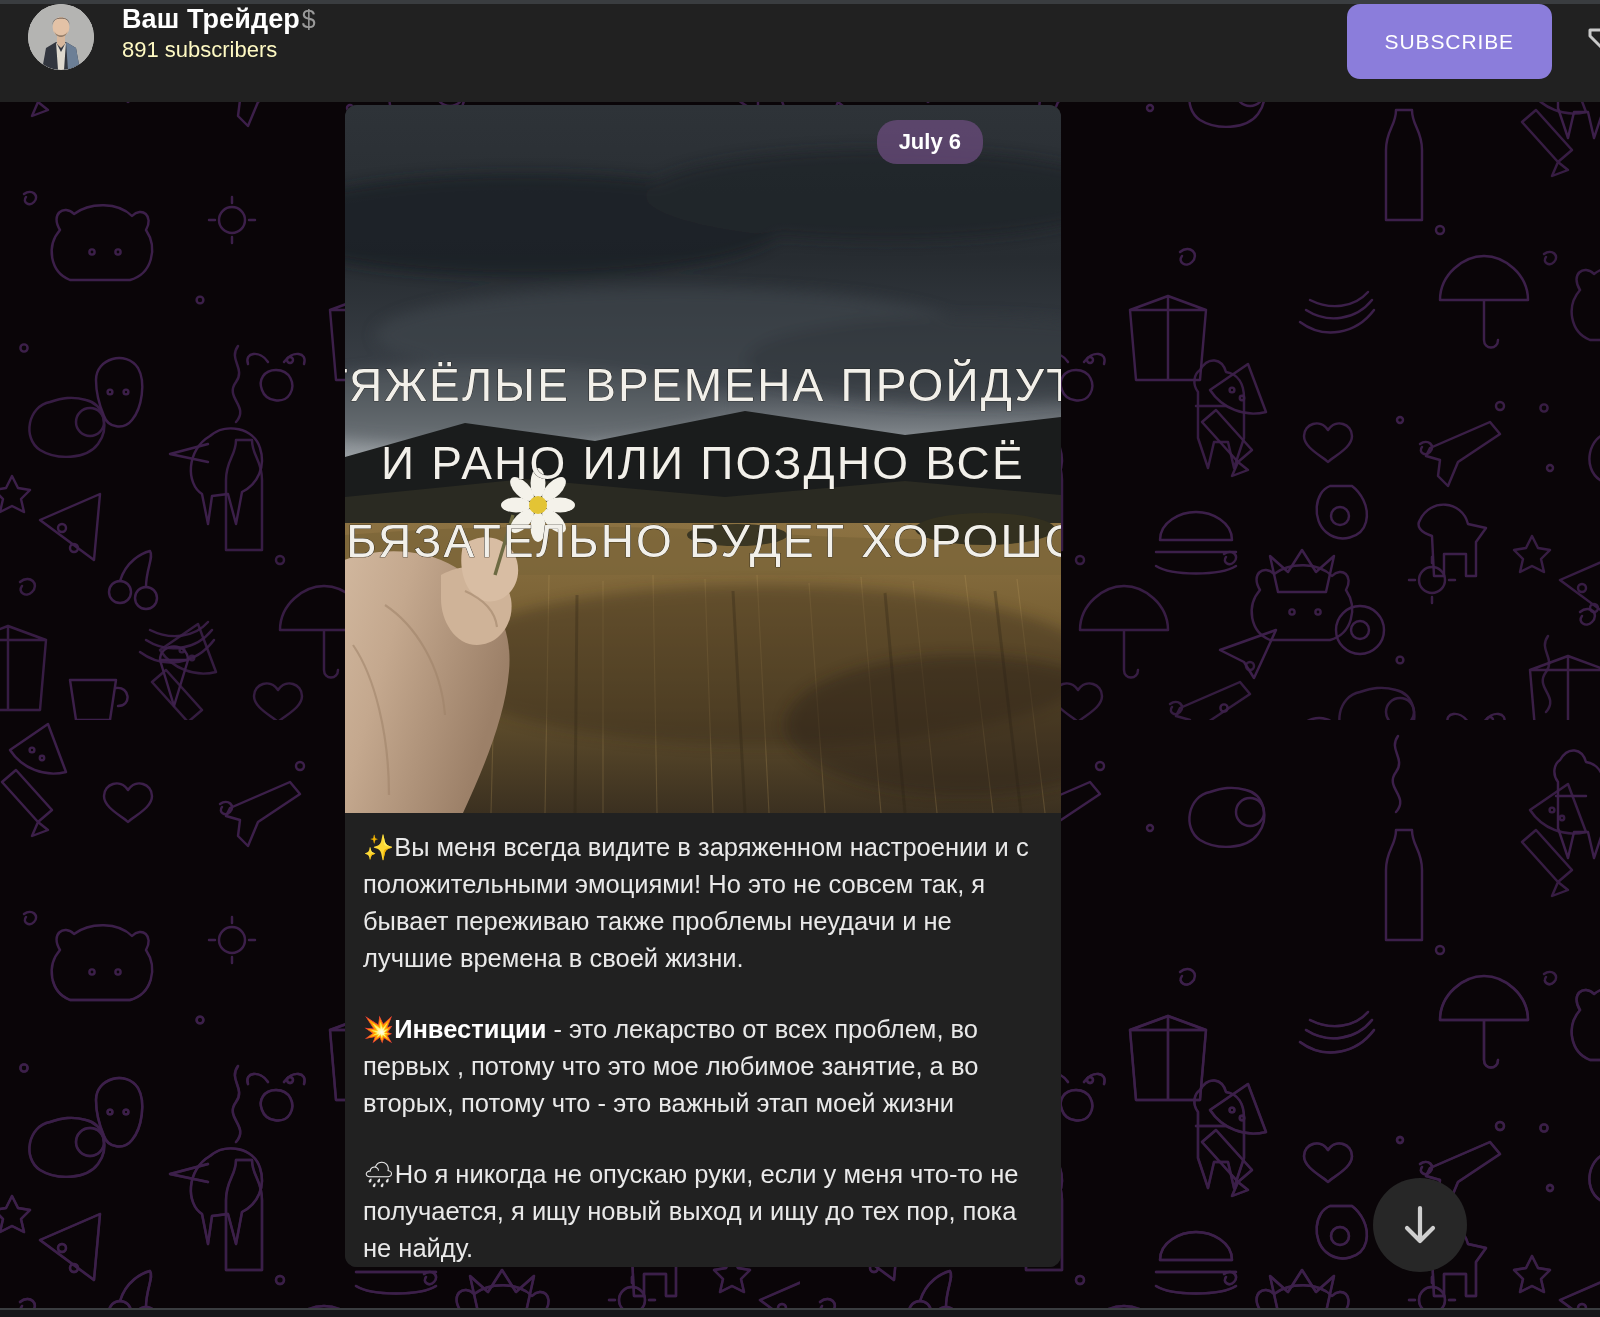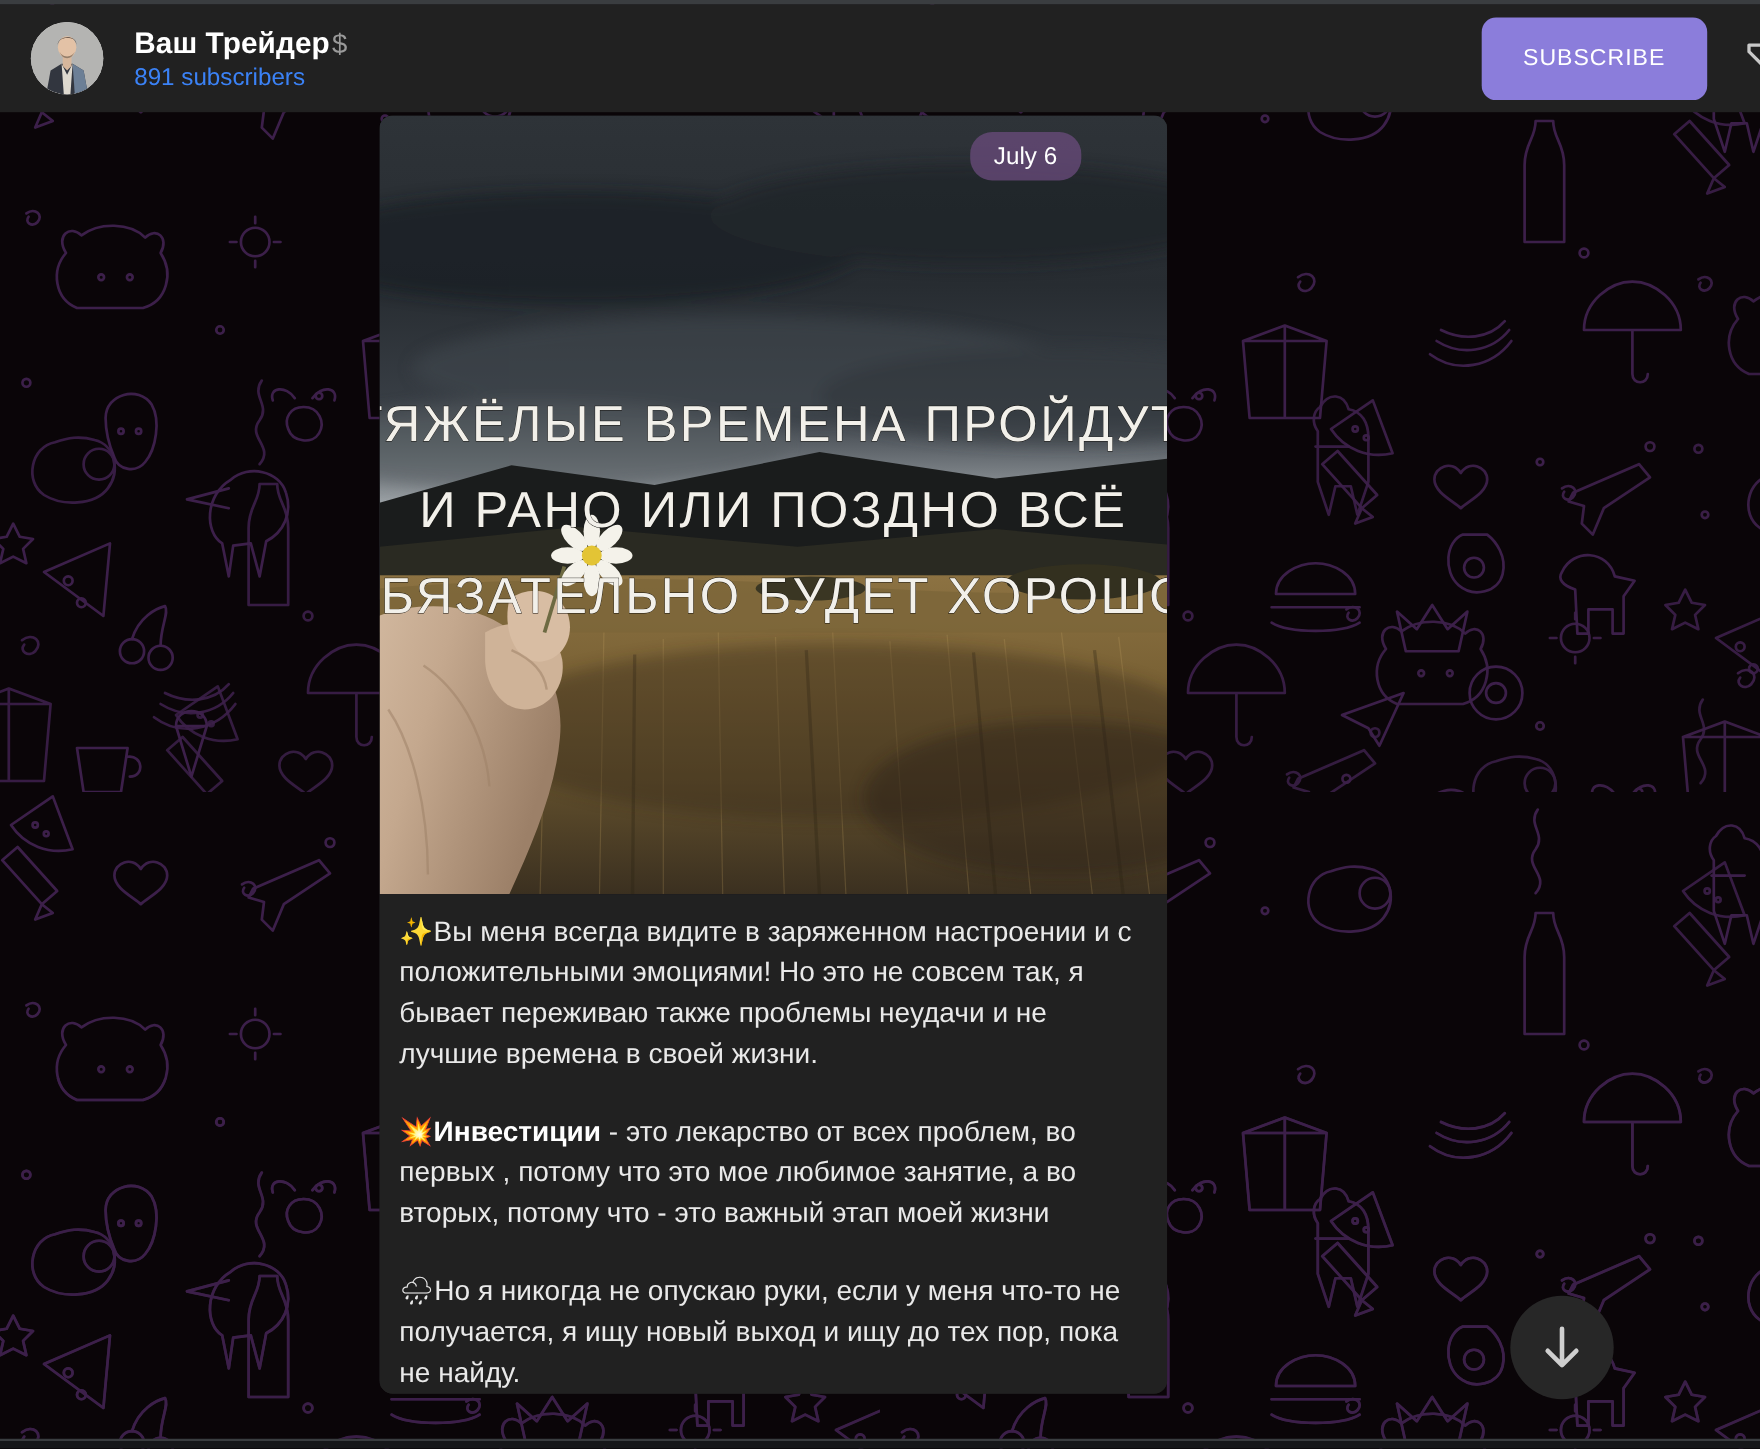--- a/index.html
+++ b/index.html
@@ -38,21 +38,21 @@
     z-index: 40;
   }
 
   
   #header {
     position: absolute;
     top: 4px; left: 0;
     width: 1600px; height: 98px;
     background: #212121;
     display: flex;
-    align-items: center;
+    align-items: flex-start;
     z-index: 30;
   }
 
   #avatar {
     width: 66px; height: 66px;
     border-radius: 50%;
     margin-left: 28px;
     overflow: hidden;
     flex: 0 0 auto;
     position: relative;
@@ -78,21 +78,21 @@
     color: #ffffff;
     letter-spacing: 0.1px;
   }
   #title-emoji {
     font-size: 25px;
     color: #9a9a9a;
     line-height: 1;
   }
   #subscriber-count {
     font-size: 22px;
-    color: #3b82f6;
+    color: #fef9c3;
   }
 
   #header-right {
     margin-left: auto;
     display: flex;
     align-items: center;
     padding-right: 0px;
   }
 
   #subscribe-button {
@@ -140,21 +140,21 @@
   }
   #post-image svg { display: block; width: 716px; height: 708px; }
 
   #date-badge {
     position: absolute;
     top: 15px;
     right: 78px;
     background: rgba(104, 74, 122, 0.78);
     color: #ffffff;
     font-size: 22px;
-    font-weight: normal;
+    font-weight: bold;
     padding: 9px 22px;
     border-radius: 20px;
     z-index: 5;
     white-space: nowrap;
   }
 
   #message-text {
     padding: 16px 18px 0 18px;
     color: #e9e9e9;
     font-size: 25.5px;

